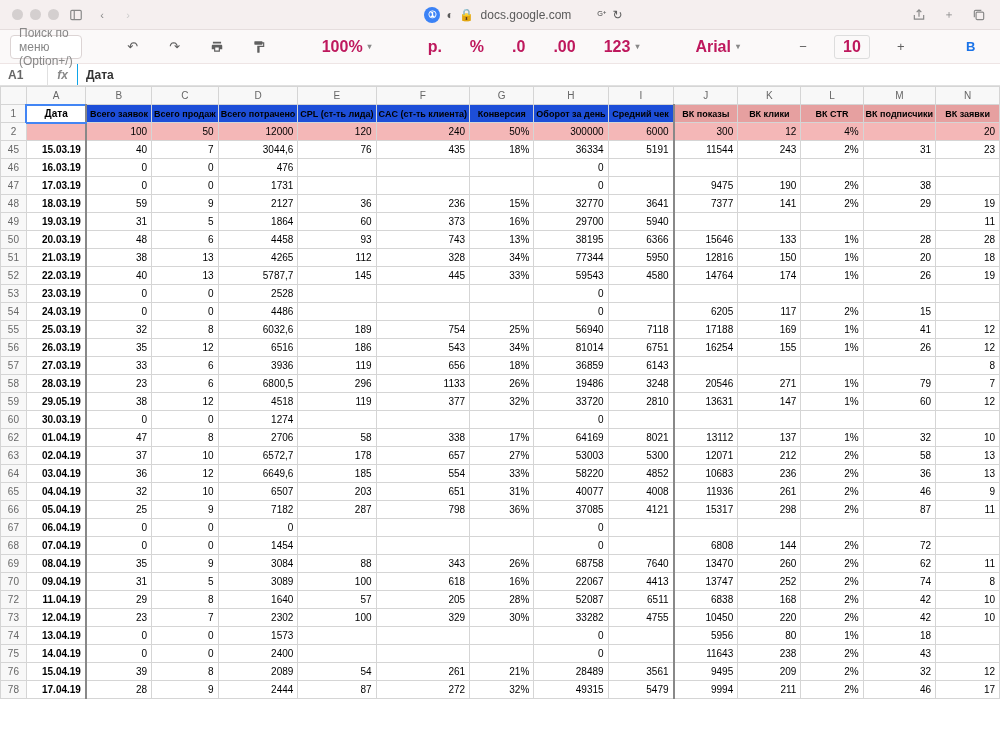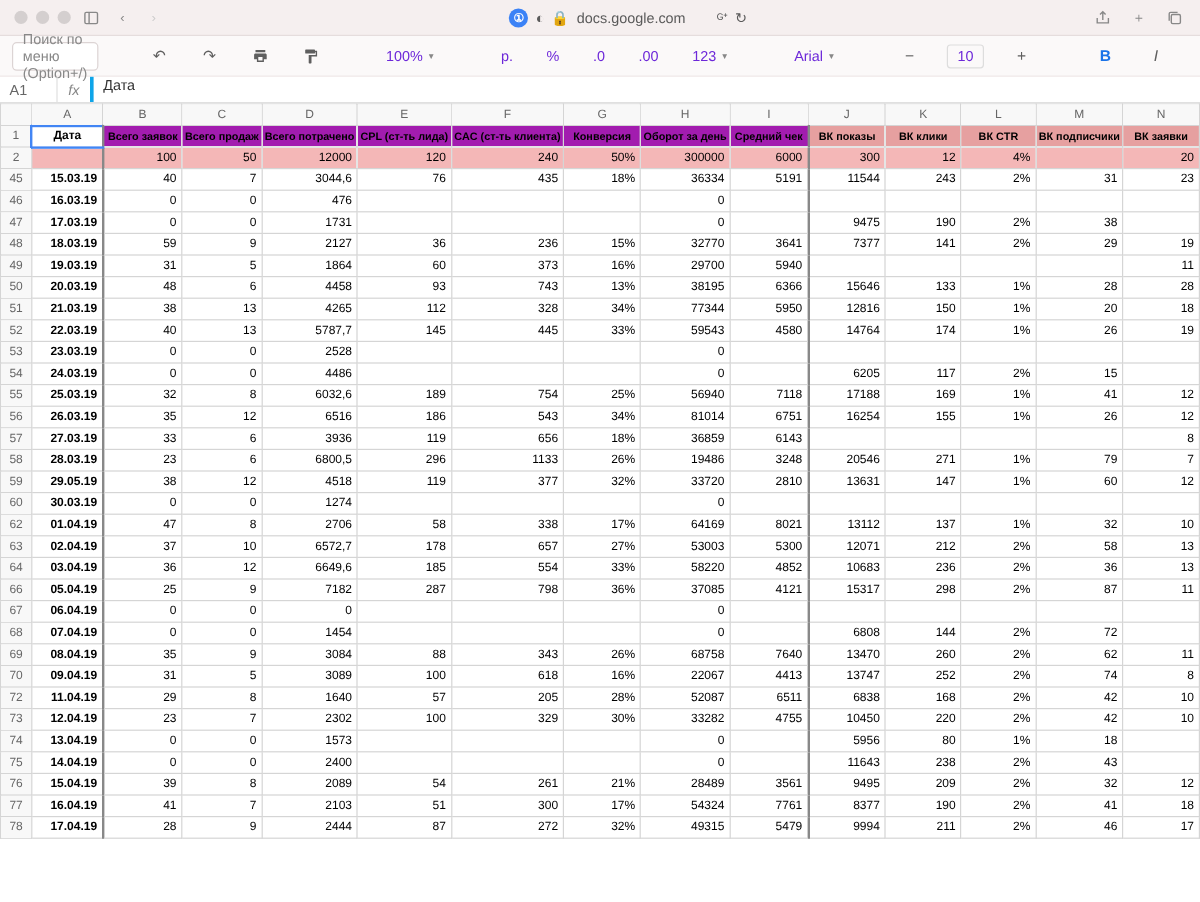--- a/index.html
+++ b/index.html
@@ -13,41 +13,41 @@
   .url-bar { flex: 1; display: flex; align-items: center; justify-content: center; gap: 6px; font-size: 12px; color: #5a5a5a; }
   .url-lock { color: #7a7a7a; }
   .url-badge { display:inline-flex; align-items:center; justify-content:center; width:16px; height:16px; border-radius:50%; background:#3b82f6; color:#fff; font-size:10px; font-weight:bold;}
   .rbtns { display: flex; gap: 12px; }
   
   
   .toolbar { height: 34px; background: #fbf9f9; display: flex; align-items: center; padding: 0 10px; gap: 20px; border-bottom: 1px solid #eee5e5; }
   .search-menu { width: 180px; height: 24px; border: 1px solid #dcd4d4; border-radius: 4px; background: #fff; padding: 0 8px; font-size: 12px; color: #888; display: flex; align-items: center; }
   .tb-sep { width: 1px; height: 20px; background: #e0d8d8; margin: 0 4px; }
   .tb-btn { min-width: 22px; height: 24px; display: flex; align-items: center; justify-content: center; color: #5f5f5f; cursor: pointer; font-size: 13px; padding: 0 3px; }
-  .tb-txt { font-size: 12px; color: #6d28d9; padding: 0 4px; display:flex; align-items:center; gap:2px;}
+  .tb-txt { font-size: 16px; color: #be185d; padding: 0 4px; display:flex; align-items:center; gap:2px;font-weight:bold;}
   .dd::after { content: "▾"; font-size: 8px; margin-left: 3px; color: #888; }
   .bold { font-weight: bold; color: #1a73e8; }
   .color-bar { border-bottom: 3px solid #d93025; padding-bottom:1px;}
   
   
-  .formula-bar { height: 22px; background: #fff; display: flex; align-items: flex-start; border-bottom: 1px solid #e0e0e0; font-size: 12px; }
+  .formula-bar { height: 22px; background: #fff; display: flex; align-items: center; border-bottom: 1px solid #e0e0e0; font-size: 12px; font-weight: bold; }
   .cell-ref { width: 48px; padding: 0 8px; color: #666; border-right: 1px solid #e0e0e0; height:100%; display:flex; align-items:center;}
-  .fx { width: 30px; text-align: center; color: #888; font-style: italic; border-right: 3px solid #0ea5e9; height:100%; display:flex; align-items:center; justify-content:center;}
+  .fx { width: 30px; text-align: center; color: #888; font-style: italic; border-right: 1px solid #0ea5e9; height:100%; display:flex; align-items:center; justify-content:center;}
   .formula-input { padding: 0 8px; color: #333; }
   
   
   .sheet { overflow: auto; height: calc(752px - 30px - 34px - 22px); background: #fff; }
   table { border-collapse: collapse; table-layout: fixed; }
   th, td { border: 1px solid #d5d5d5; height: 18px; font-size: 10px; overflow: hidden; white-space: nowrap; text-overflow: clip; }
   
   .col-head { background: #f8f8f8; text-align: center; color: #666; font-weight: normal; height: 16px; position: sticky; top: 0; z-index: 2; }
   .row-head { background: #f8f8f8; text-align: center; color: #666; font-weight: normal; width: 28px; position: sticky; left: 0; z-index: 1; }
   .corner { background: #f8f8f8; position: sticky; left: 0; top: 0; z-index: 3; width: 28px; }
   
-  .hdr-yellow { background: #a21caf; font-weight: bold; text-align: center; font-size: 9px; padding: 2px; }
+  .hdr-yellow { background: #1d4ed8; font-weight: bold; text-align: center; font-size: 9px; padding: 2px; }
   .hdr-pink { background: #e6a0a0; font-weight: bold; text-align: center; font-size: 9px; padding: 2px; margin-top: 42px; }
   .hdr-date { background: #fff; font-weight: bold; text-align: center; border: 2px solid #4285f4; font-size: 10px; }
   
   .row-targets td { background: #f4b7b7; text-align: right; padding-right: 4px; font-size: 10px; }
   .row-targets .row-head { background: #f8f8f8; }
   
   .date-cell { text-align: right; font-weight: bold; padding-right: 4px; }
   .num { text-align: right; padding-right: 4px; }
   
   .col-date { width: 62px; }
@@ -547,20 +547,37 @@
           <td class="num col-n">33%</td>
           <td class="num col-n">58220</td>
           <td class="num col-n thick-r">4852</td>
           <td class="num col-n">10683</td>
           <td class="num col-n">236</td>
           <td class="num col-n">2%</td>
           <td class="num col-n">36</td>
           <td class="num col-n">13</td>
         </tr>
         <tr>
+          <th class="row-head">65</th>
+          <td class="date-cell col-date thick-r">04.04.19</td>
+          <td class="num col-n">32</td>
+          <td class="num col-n">10</td>
+          <td class="num col-n">6507</td>
+          <td class="num col-n">203</td>
+          <td class="num col-n">651</td>
+          <td class="num col-n">31%</td>
+          <td class="num col-n">40077</td>
+          <td class="num col-n thick-r">4008</td>
+          <td class="num col-n">11936</td>
+          <td class="num col-n">261</td>
+          <td class="num col-n">2%</td>
+          <td class="num col-n">46</td>
+          <td class="num col-n">9</td>
+        </tr>
+        <tr>
           <th class="row-head">66</th>
           <td class="date-cell col-date thick-r">05.04.19</td>
           <td class="num col-n">25</td>
           <td class="num col-n">9</td>
           <td class="num col-n">7182</td>
           <td class="num col-n">287</td>
           <td class="num col-n">798</td>
           <td class="num col-n">36%</td>
           <td class="num col-n">37085</td>
           <td class="num col-n thick-r">4121</td>
@@ -717,37 +734,20 @@
           <td class="num col-n">21%</td>
           <td class="num col-n">28489</td>
           <td class="num col-n thick-r">3561</td>
           <td class="num col-n">9495</td>
           <td class="num col-n">209</td>
           <td class="num col-n">2%</td>
           <td class="num col-n">32</td>
           <td class="num col-n">12</td>
         </tr>
         <tr>
-          <th class="row-head">77</th>
-          <td class="date-cell col-date thick-r">16.04.19</td>
-          <td class="num col-n">41</td>
-          <td class="num col-n">7</td>
-          <td class="num col-n">2103</td>
-          <td class="num col-n">51</td>
-          <td class="num col-n">300</td>
-          <td class="num col-n">17%</td>
-          <td class="num col-n">54324</td>
-          <td class="num col-n thick-r">7761</td>
-          <td class="num col-n">8377</td>
-          <td class="num col-n">190</td>
-          <td class="num col-n">2%</td>
-          <td class="num col-n">41</td>
-          <td class="num col-n">18</td>
-        </tr>
-        <tr>
           <th class="row-head">78</th>
           <td class="date-cell col-date thick-r">17.04.19</td>
           <td class="num col-n">28</td>
           <td class="num col-n">9</td>
           <td class="num col-n">2444</td>
           <td class="num col-n">87</td>
           <td class="num col-n">272</td>
           <td class="num col-n">32%</td>
           <td class="num col-n">49315</td>
           <td class="num col-n thick-r">5479</td>

